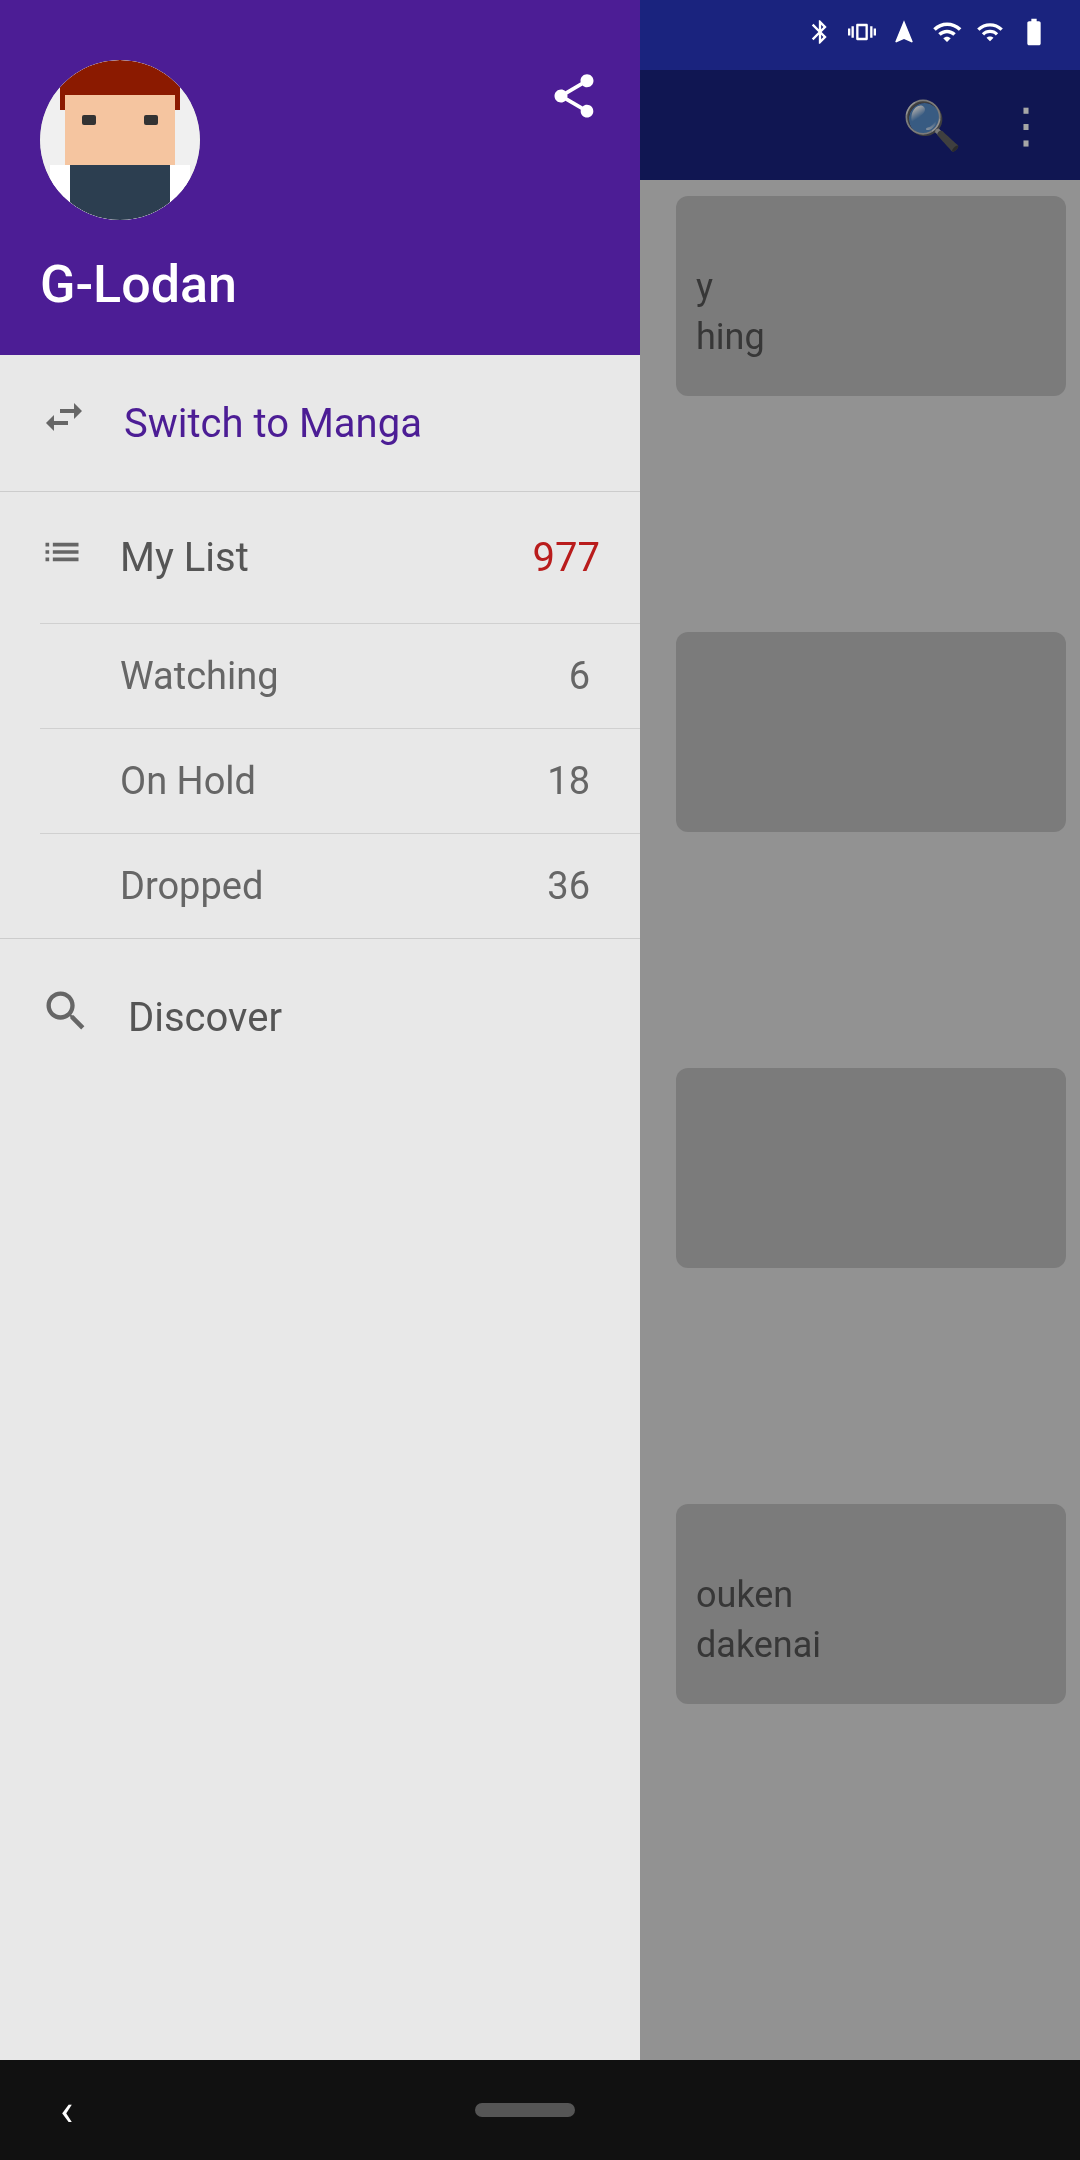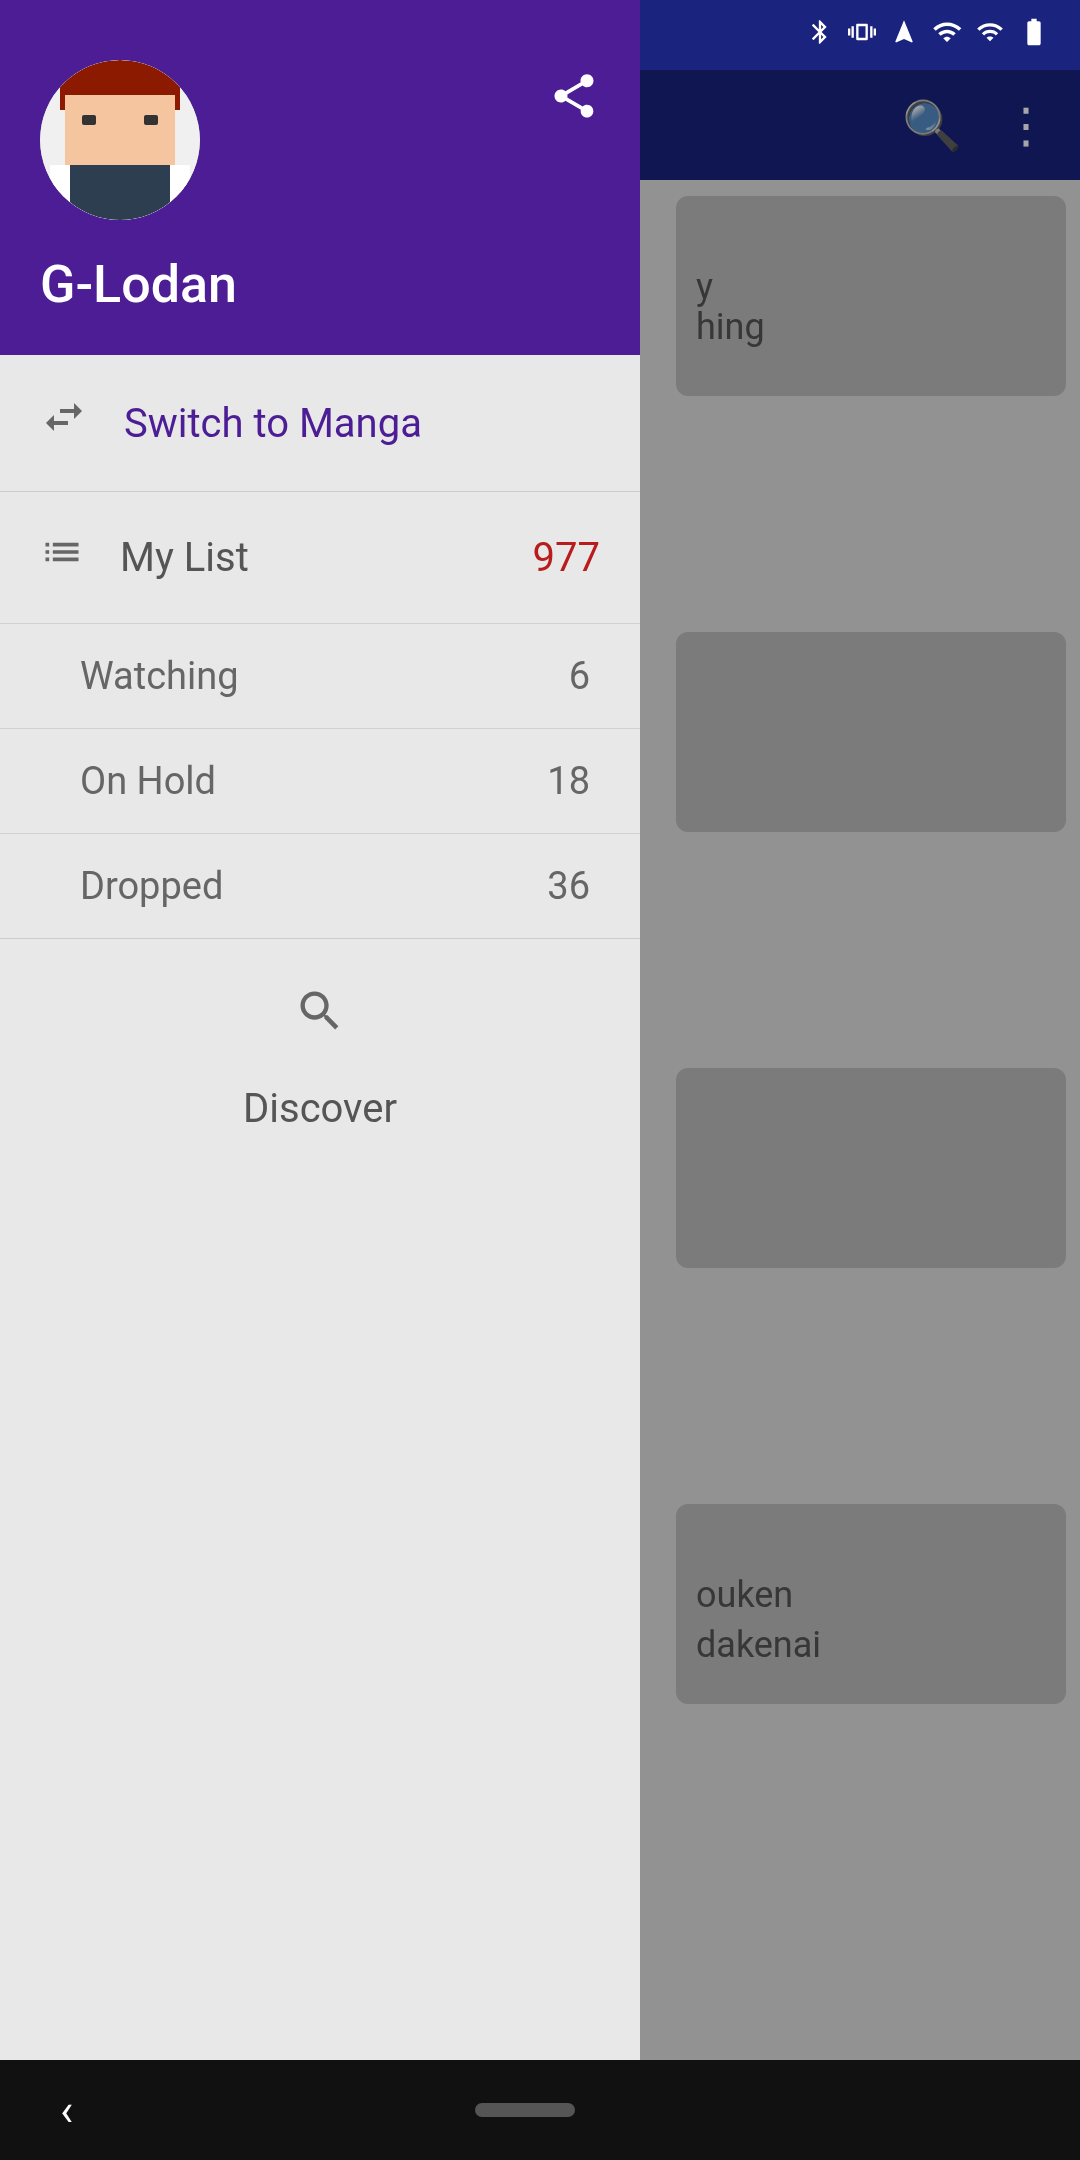--- a/index.html
+++ b/index.html
@@ -214,20 +214,21 @@
       font-size: 40px;
     }
 
     
     .drawer-sub-item {
       display: flex;
       align-items: center;
       padding: 30px 50px 30px 80px;
       border-top: 1px solid #d0d0d0;
       cursor: pointer;
+      margin-left: 40px;
     }
 
     .sub-item-label {
       color: #666;
       font-size: 38px;
       flex: 1;
     }
 
     .sub-item-count {
       color: #666;
@@ -235,21 +236,20 @@
     }
 
     
     .drawer-discover-item {
       display: flex;
       align-items: center;
       padding: 38px 40px;
       gap: 36px;
       cursor: pointer;
       margin-top: 8px;
-      flex-direction: column;
     }
 
     .discover-icon {
       color: #666;
       font-size: 48px;
     }
 
     .discover-label {
       color: #555;
       font-size: 40px;
@@ -307,21 +307,21 @@
 
 <div class="app-bar">
   <span class="app-bar-icon">🔍</span>
   <span class="app-bar-icon">⋮</span>
 </div>
 
 <div class="bg-thumbnails">
   <div style="position:relative;">
     <div class="bg-thumb bg-card"></div>
     <div class="bg-card-text partial-text-right" style="top:60px; left:10px;">y</div>
-    <div class="bg-card-text partial-text-right" style="top:100px; left:10px;">hing</div>
+    <div class="bg-card-text partial-text-right" style="top:110px; left:10px;">hing</div>
   </div>
   <div style="position:relative; margin-top:220px;">
     <div class="bg-thumb bg-card"></div>
   </div>
   <div style="position:relative; margin-top:220px;">
     <div class="bg-thumb bg-card"></div>
   </div>
   <div style="position:relative; margin-top:220px;">
     <div class="bg-thumb bg-card"></div>
     <div class="bg-card-text partial-text-right" style="top:60px; left:10px;">ouken</div>

